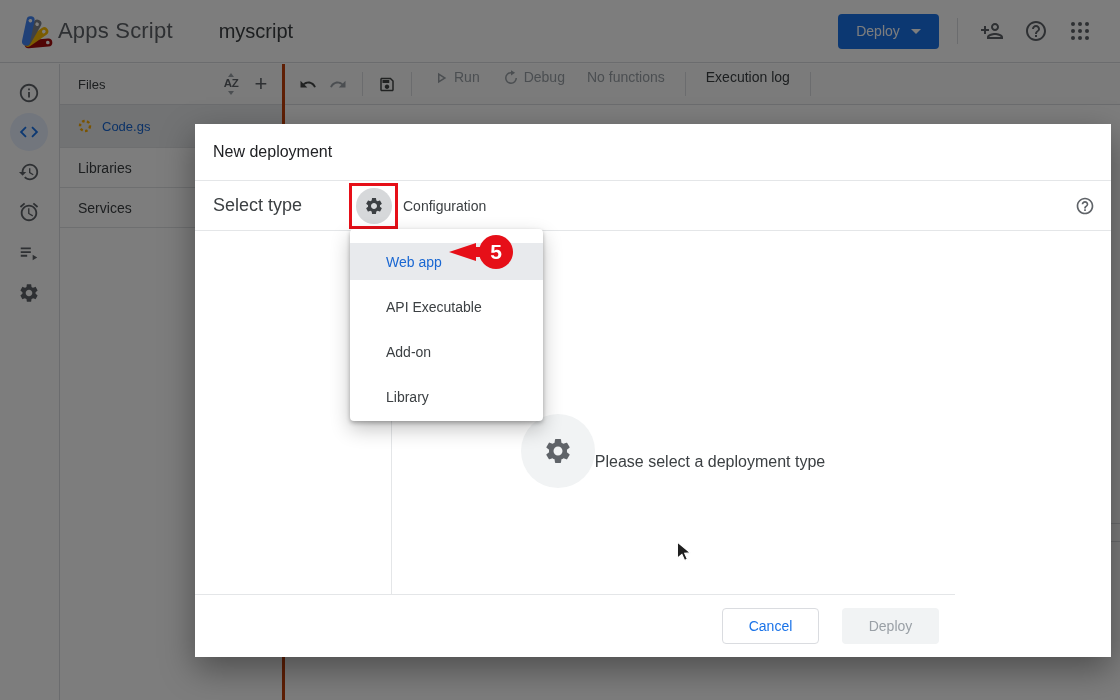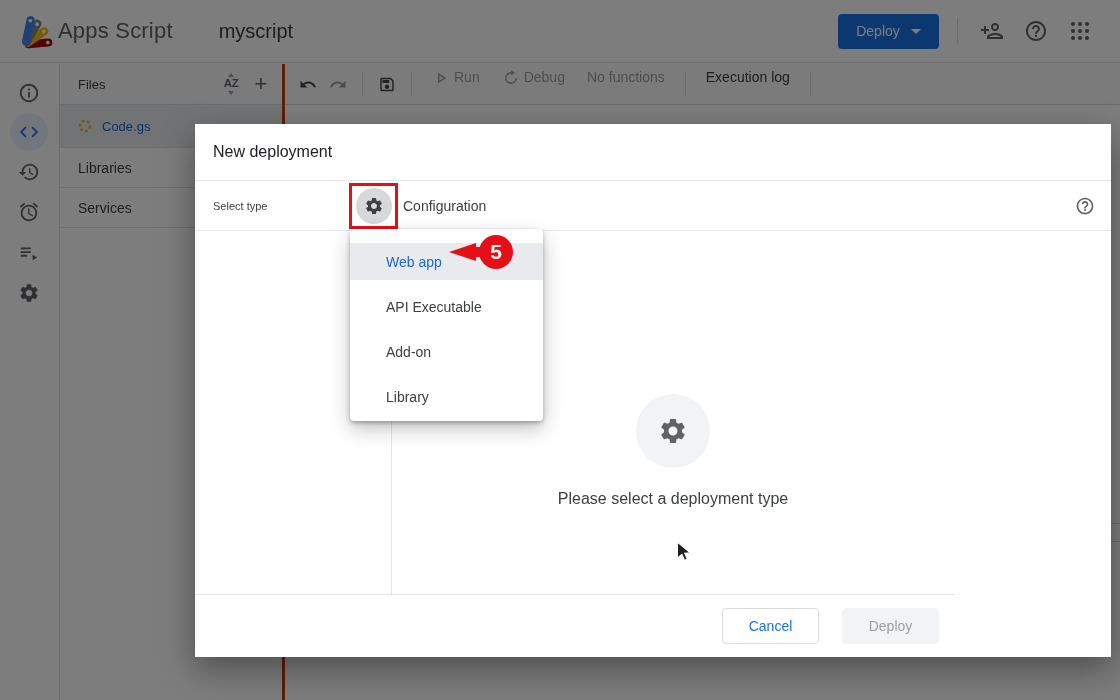--- a/index.html
+++ b/index.html
@@ -74,36 +74,36 @@
              background:rgba(0,0,0,0.51); z-index:40; }
 
   
   .modal { position:absolute; left:195px; top:124px; width:916px; height:533px; background:#fff;
            border-radius:0; z-index:50; box-shadow:0 12px 32px rgba(0,0,0,.38); }
   .modal-title-row { height:57px; border-bottom:1px solid #e4e6e8; display:flex; align-items:center;
                      padding-left:18px; }
   .modal-title { font-size:16px; font-weight:500; color:#202124; }
   .type-row { position:relative; height:50px; border-bottom:1px solid #e4e6e8;
               display:flex; align-items:center; padding-left:18px; }
-  .select-type-label { font-size:11px; font-weight:500; color:#3c4043; }
+  .select-type-label { font-size:18px; font-weight:500; color:#3c4043; }
   .gear-chip { position:absolute; left:161px; top:7px; width:36px; height:36px; border-radius:50%;
                background:#d6d8da; border:none; display:flex; align-items:center; justify-content:center;
                color:#3c4043; cursor:pointer; }
   .gear-chip svg { width:20px; height:20px; }
   .annotation-box { position:absolute; left:154px; top:2px; width:49px; height:46px;
                     border:3px solid #e60f18; z-index:5; }
   .config-label { position:absolute; left:208px; top:50%; transform:translateY(-50%);
                   font-size:14px; font-weight:500; color:#3c4043; }
   .modal-help { position:absolute; right:16px; top:15px; width:20px; height:20px; color:#5f6368;
                 background:none; border:none; padding:0; cursor:pointer; }
   .modal-help svg { width:20px; height:20px; }
   .modal-body { position:absolute; left:0; top:108px; width:760px; height:362px; }
   .body-divider { position:absolute; left:196px; top:0; width:1px; height:362px; background:#e4e6e8; }
   .empty-state { position:absolute; left:196px; top:0; right:0; height:100%;
-                 display:flex; flex-direction:column; align-items:center; justify-content:center;
+                 display:flex; flex-direction:row; align-items:center; justify-content:center;
                  padding-top:75px; }
   .empty-gear-circle { width:74px; height:74px; border-radius:50%; background:#f1f3f4;
                        display:flex; align-items:center; justify-content:center; color:#5f6368; }
   .empty-gear-circle svg { width:30px; height:30px; }
   .empty-text { margin-top:22px; font-size:16px; color:#3c4043; }
   .cursor-icon { position:absolute; left:481px; top:309px; z-index:6; }
   .modal-footer { position:absolute; left:0; bottom:0; width:760px; height:63px;
                   border-top:1px solid #e4e6e8; display:flex; align-items:center;
                   justify-content:flex-end; gap:23px; padding-right:16px; border-radius:0 0 8px 8px; }
   .btn-cancel { width:97px; height:36px; background:#fff; border:1px solid #dadce0; border-radius:4px;

